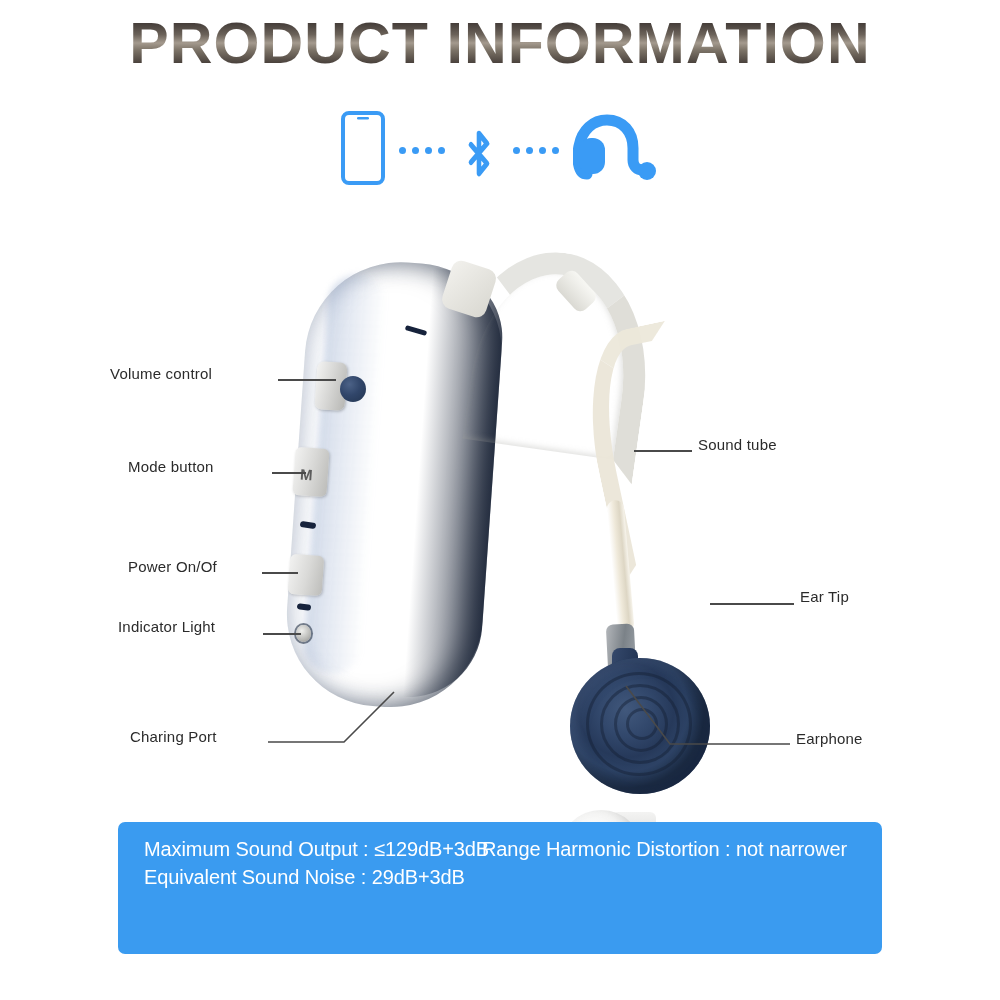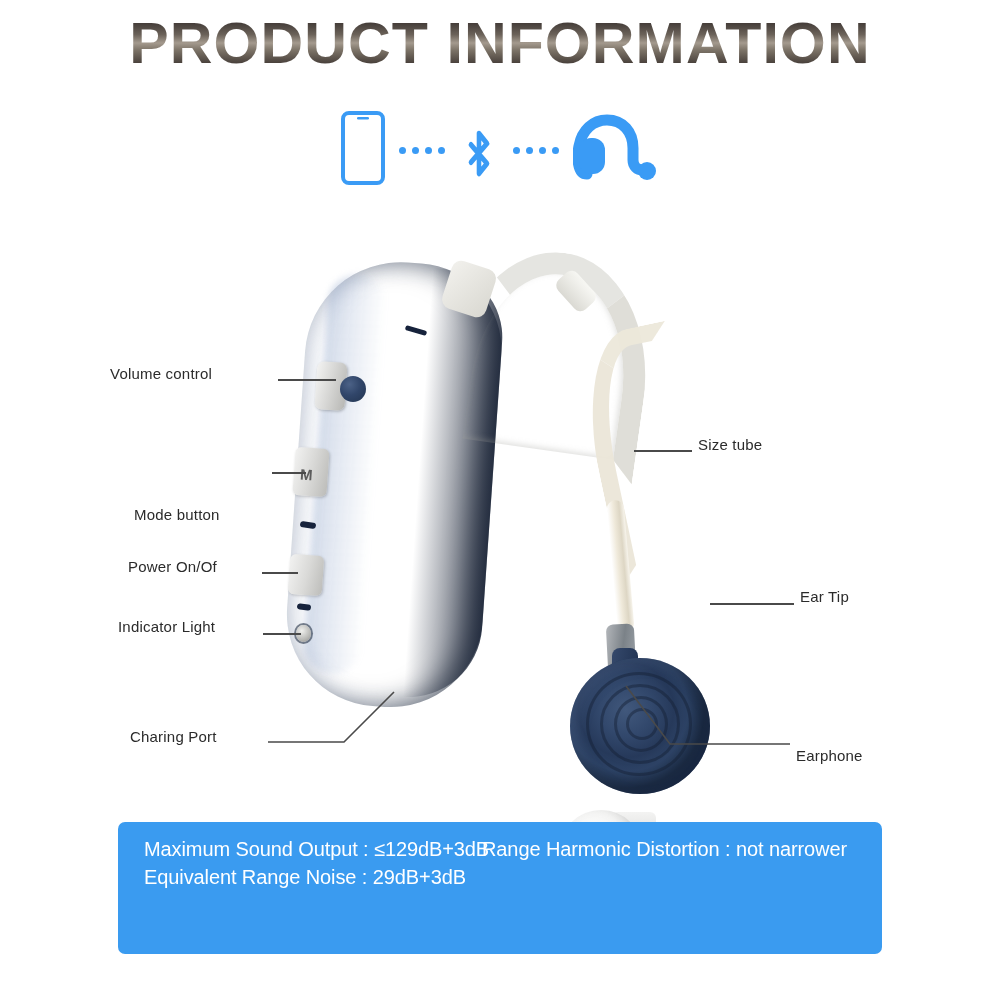--- a/index.html
+++ b/index.html
@@ -493,50 +493,50 @@
     <div class="slot-small"></div>
     <div class="btn-mode"></div>
     <div class="btn-mode-label">M</div>
     <div class="btn-power"></div>
     <div class="slot-small2"></div>
     <div class="indicator-led"></div>
 
     <div class="callout" style="left:110px; top:165px;">Volume control</div>
     <div class="leader" style="left:278px; top:179px; width:58px;"></div>
 
-    <div class="callout" style="left:134px; top:258px;margin-top:48px;">Mode button</div>
+    <div class="callout" style="left:128px; top:258px;">Mode button</div>
     <div class="leader" style="left:272px; top:272px; width:34px;"></div>
 
     <div class="callout" style="left:128px; top:358px;">Power On/Of</div>
     <div class="leader" style="left:262px; top:372px; width:36px;"></div>
 
     <div class="callout" style="left:118px; top:418px;">Indicator Light</div>
     <div class="leader" style="left:263px; top:433px; width:38px;"></div>
 
     <div class="callout" style="left:130px; top:528px;">Charing Port</div>
     <svg class="leader-svg" style="left:268px; top:486px; width:130px; height:70px;">
       <polyline points="0,56 76,56 126,6" fill="none" stroke="#4a4a4a" stroke-width="1.6"></polyline>
     </svg>
 
-    <div class="callout" style="left:698px; top:236px;">Size tube</div>
+    <div class="callout" style="left:698px; top:236px;">Sound tube</div>
     <div class="leader" style="left:634px; top:250px; width:58px;"></div>
 
     <div class="callout" style="left:800px; top:388px;">Ear Tip</div>
     <div class="leader" style="left:710px; top:403px; width:84px;"></div>
 
-    <div class="callout" style="left:796px; top:547px;">Earphone</div>
+    <div class="callout" style="left:796px; top:530px;">Earphone</div>
     <svg class="leader-svg" style="left:626px; top:486px; width:166px; height:70px;">
       <polyline points="0,0 44,58 164,58" fill="none" stroke="#4a4a4a" stroke-width="1.6"></polyline>
     </svg>
 
   </div>
 
   <div id="specs">
     <div class="spec-col left">
       <div class="spec-line">Maximum Sound Output : ≤129dB+3dB</div>
-      <div class="spec-line">Equivalent Range Noise : 29dB+3dB</div>
+      <div class="spec-line">Equivalent Sound Noise : 29dB+3dB</div>
     </div>
     <div class="spec-col right">
       <div class="spec-line">Range Harmonic Distortion : not narrower</div>
     </div>
   </div>
 
 </div>
 
 </body></html>

